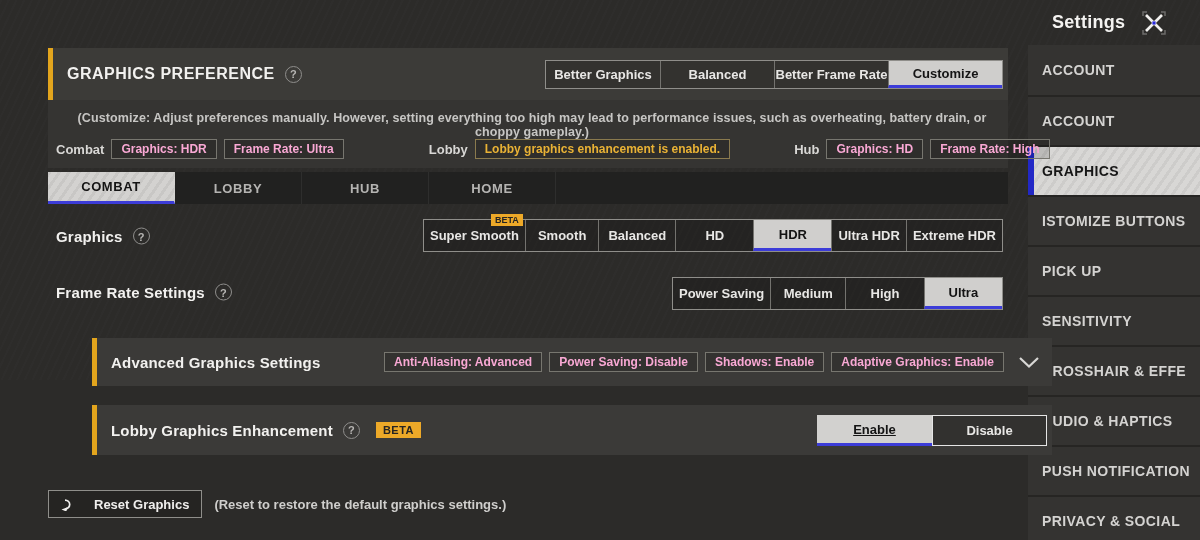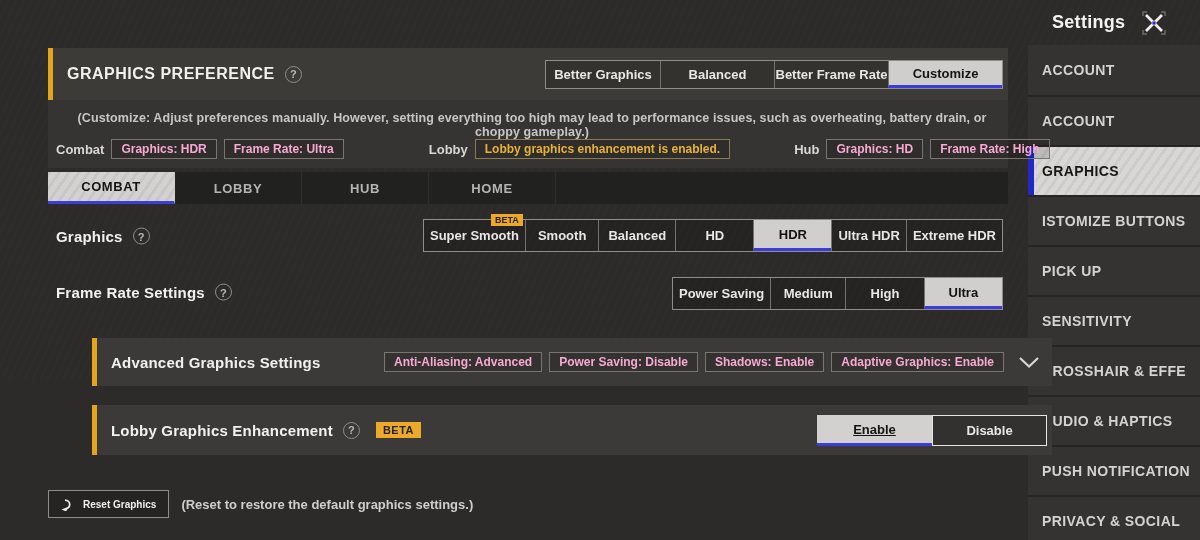--- a/index.html
+++ b/index.html
@@ -124,23 +124,23 @@
   .ed-btn {
     width:115px; display:flex; align-items:center; justify-content:center;
     font-size:13px; font-weight:700; cursor:pointer;
   }
   .ed-btn.selected { background:#d2d1cf; color:#141414; border-bottom:3px solid #3c3cd8;text-decoration:underline; }
   .ed-btn.plain { border:1px solid #e5e5e5; color:#e8e7e5; background:rgba(0,0,0,0.15); }
 
   
   .reset-row { position:absolute; left:48px; top:490px; display:flex; align-items:center; }
   .reset-btn {
-    display:flex; align-items:center; gap:7px; height:28px; padding:0 12px;
+    display:flex; align-items:center; gap:18px; height:28px; padding:0 12px;
     border:1px solid #8f8e8a; background:rgba(0,0,0,0.15);
-    font-size:10px; font-weight:700; color:#f0efed; cursor:pointer;
+    font-size:13px; font-weight:700; color:#f0efed; cursor:pointer;
   }
   .reset-note { margin-left:12px; font-size:13px; font-weight:700; color:#cfcecc; }
 </style>
 </head>
 <body>
 
 <div class="screen">
 
   <div class="topbar">
     <div class="topbar-title">Settings</div>

